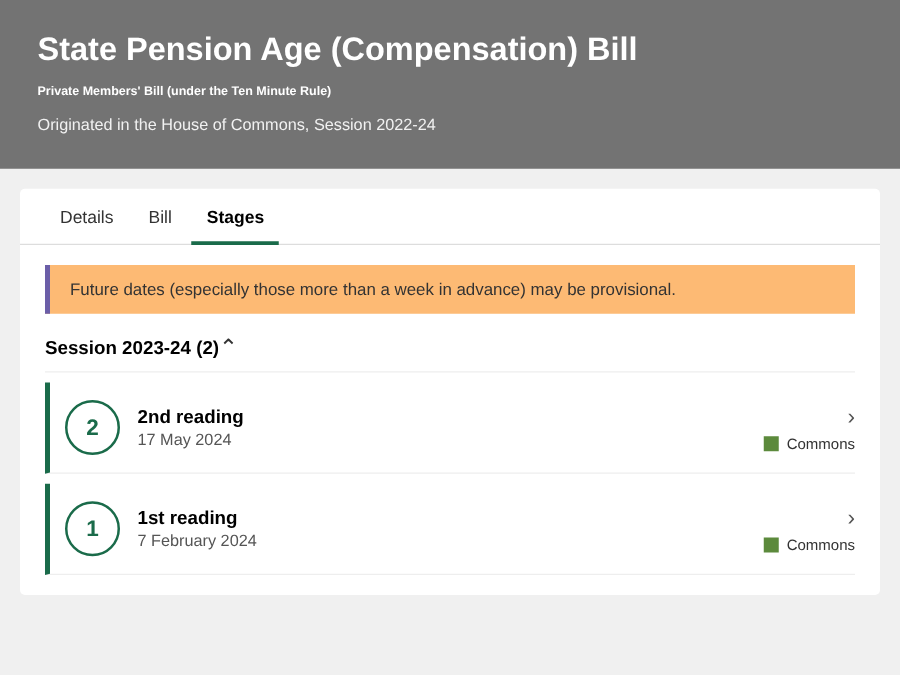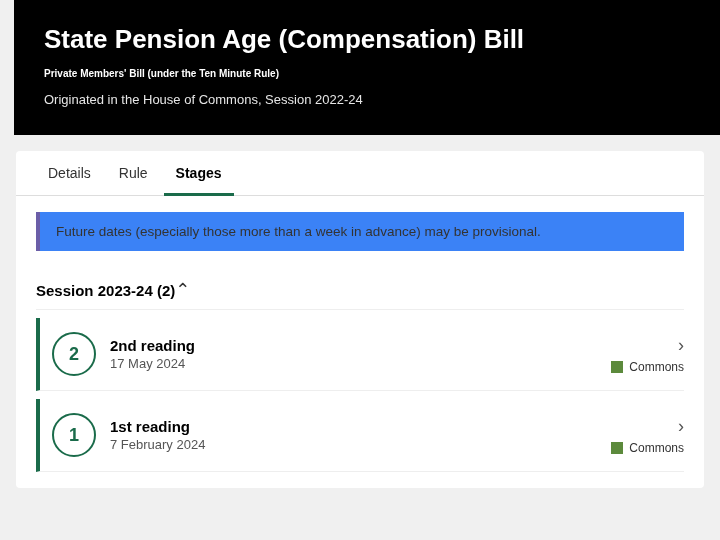--- a/index.html
+++ b/index.html
@@ -10,24 +10,23 @@
 
     body {
       font-family: -apple-system, BlinkMacSystemFont, 'Segoe UI', Arial, sans-serif;
       background: #f0f0f0;
       width: 720px;
       height: 540px;
       overflow: hidden;
     }
 
     .header {
-      background-color: #000000;
+      background-color: #737373;
       color: white;
       padding: 24px 30px 28px 30px;
-      margin-left: 14px;
     }
 
     .header-title {
       font-size: 26px;
       font-weight: 700;
       line-height: 1.2;
       margin-bottom: 12px;
     }
 
     .header-subtitle {
@@ -71,26 +70,26 @@
       border-bottom: 3px solid #1a6b4a;
       font-weight: 600;
       color: #000;
     }
 
     .tab-content {
       padding: 16px 20px;
     }
 
     .notice-box {
-      background-color: #3b82f6;
+      background-color: #fdba74;
       border-left: 4px solid #6b5ea8;
       padding: 12px 16px;
       font-size: 13.5px;
       color: #333;
-      margin-bottom: 16px;
+      margin-bottom: 4px;
     }
 
     .session-header {
       display: flex;
       align-items: center;
       justify-content: flex-start;
       padding: 12px 0 8px 0;
       border-bottom: 1px solid #eee;
       margin-bottom: 0;
     }
@@ -183,21 +182,21 @@
 <div class="header">
   <div class="header-title">State Pension Age (Compensation) Bill</div>
   <div class="header-subtitle">Private Members' Bill (under the Ten Minute Rule)</div>
   <div class="header-meta">Originated in the House of Commons, Session 2022-24</div>
 </div>
 
 <div class="content-area">
 
   <div class="tabs">
     <div class="tab">Details</div>
-    <div class="tab">Rule</div>
+    <div class="tab">Bill</div>
     <div class="tab active">Stages</div>
   </div>
 
   <div class="tab-content">
 
     <div class="notice-box">
       <span>Future dates (especially those more than a week in advance) may be provisional.</span>
     </div>
 
     <div class="session-header">

